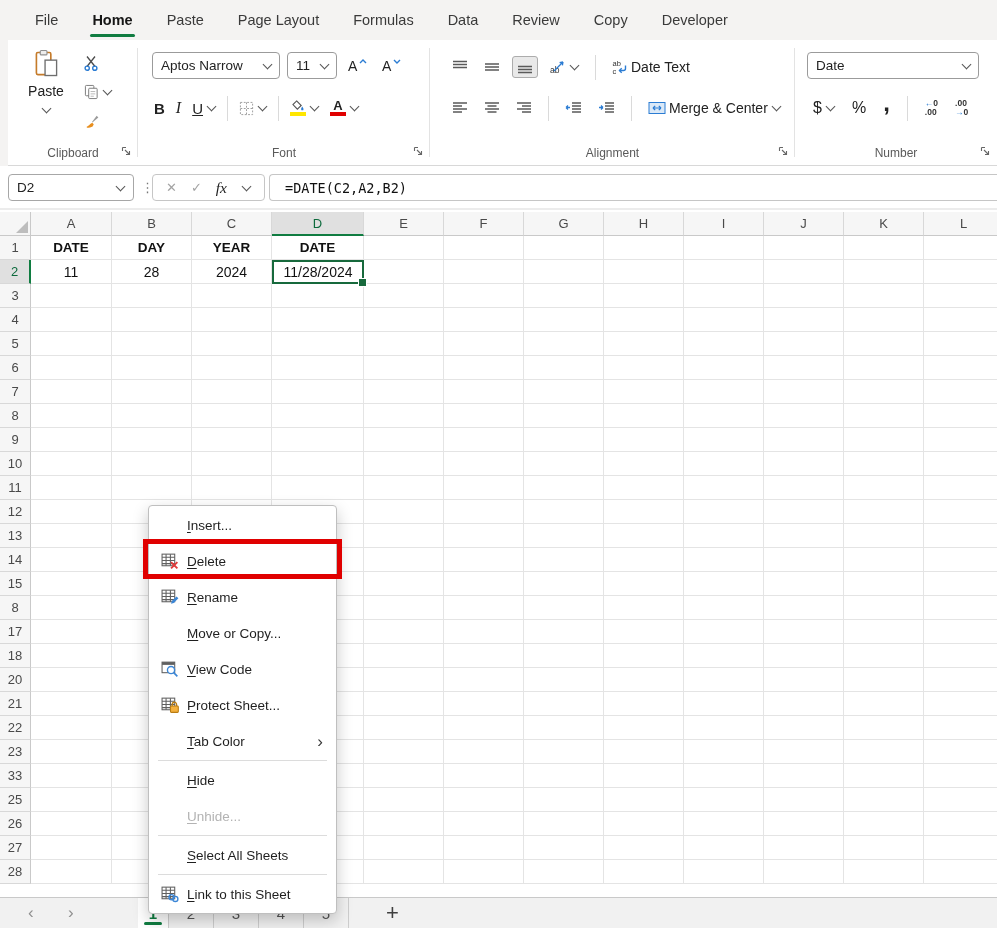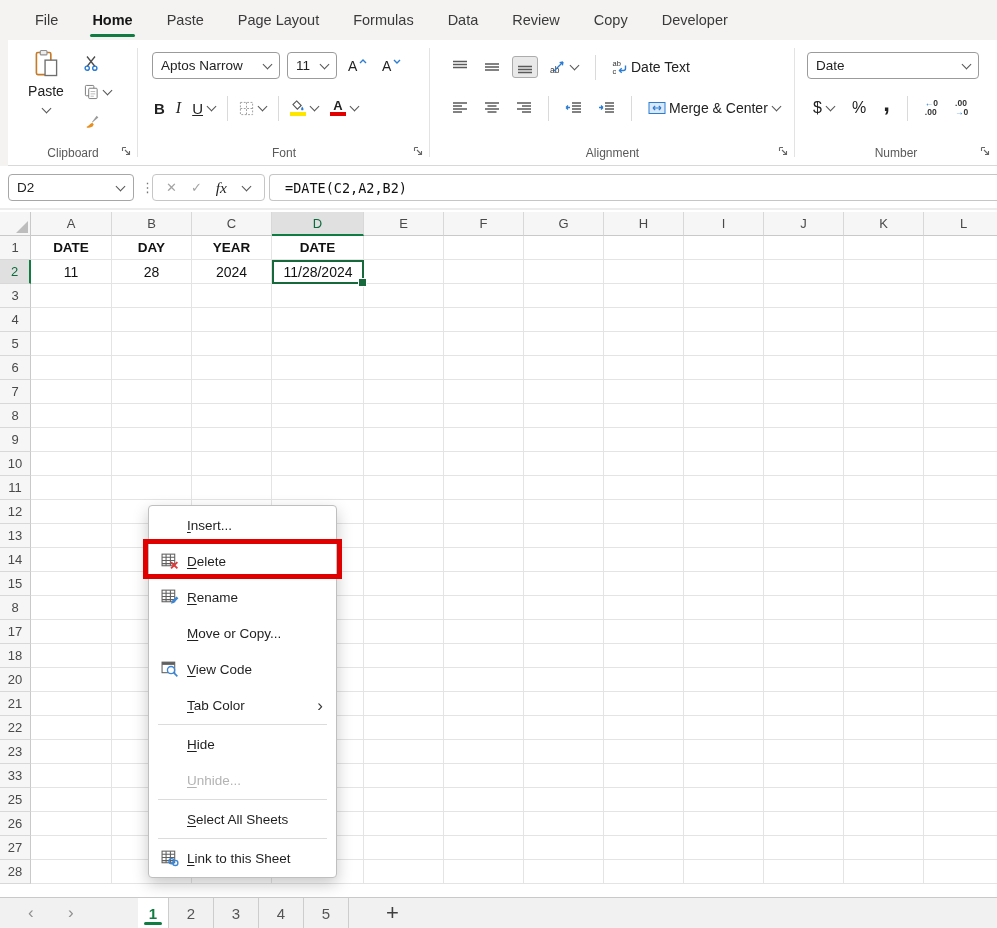--- a/index.html
+++ b/index.html
@@ -915,20 +915,31 @@
         <span class="mic" data-name="view-code-icon">
           <svg viewBox="0 0 18 17" width="19" height="18">
             <rect x="1" y="2" width="12" height="10" fill="#fff" stroke="#5f5f5f"></rect>
             <rect x="1" y="2" width="12" height="2.6" fill="#5f5f5f"></rect>
             <circle cx="9.5" cy="9.5" r="3.4" fill="#fff" stroke="#3b86d6" stroke-width="1.3"></circle>
             <path d="M12 12l3.5 3.4" stroke="#3b86d6" stroke-width="1.6"></path>
           </svg>
         </span>
         <span class="mlabel" data-name="menu-item-label"><u>V</u>iew Code</span>
       </div>
+      <div class="mitem" data-name="menu-item-protect-sheet">
+        <span class="mic" data-name="protect-sheet-icon">
+          <svg viewBox="0 0 18 17" width="19" height="18">
+            <rect x="1" y="2" width="12" height="11" fill="#fff" stroke="#5f5f5f"></rect>
+            <path d="M1 5h12M1 8h12M1 11h12M4.8 2v11M8.9 2v11" stroke="#5f5f5f" fill="none"></path>
+            <rect x="9" y="9.5" width="7.4" height="6" rx="0.8" fill="#f4b13e" stroke="#b97c12"></rect>
+            <path d="M10.6 9.5V8a2.1 2.1 0 0 1 4.2 0v1.5" fill="none" stroke="#b97c12" stroke-width="1.2"></path>
+          </svg>
+        </span>
+        <span class="mlabel" data-name="menu-item-label"><u>P</u>rotect Sheet...</span>
+      </div>
       <div class="mitem" data-name="menu-item-tab-color">
         <span class="mic" data-name="menu-icon-slot"></span>
         <span class="mlabel" data-name="menu-item-label"><u>T</u>ab Color</span>
         <span class="subarrow" data-name="submenu-arrow-icon">›</span>
       </div>
       <div class="msep" data-name="menu-separator"></div>
       <div class="mitem" data-name="menu-item-hide">
         <span class="mic" data-name="menu-icon-slot"></span>
         <span class="mlabel" data-name="menu-item-label"><u>H</u>ide</span>
       </div>

